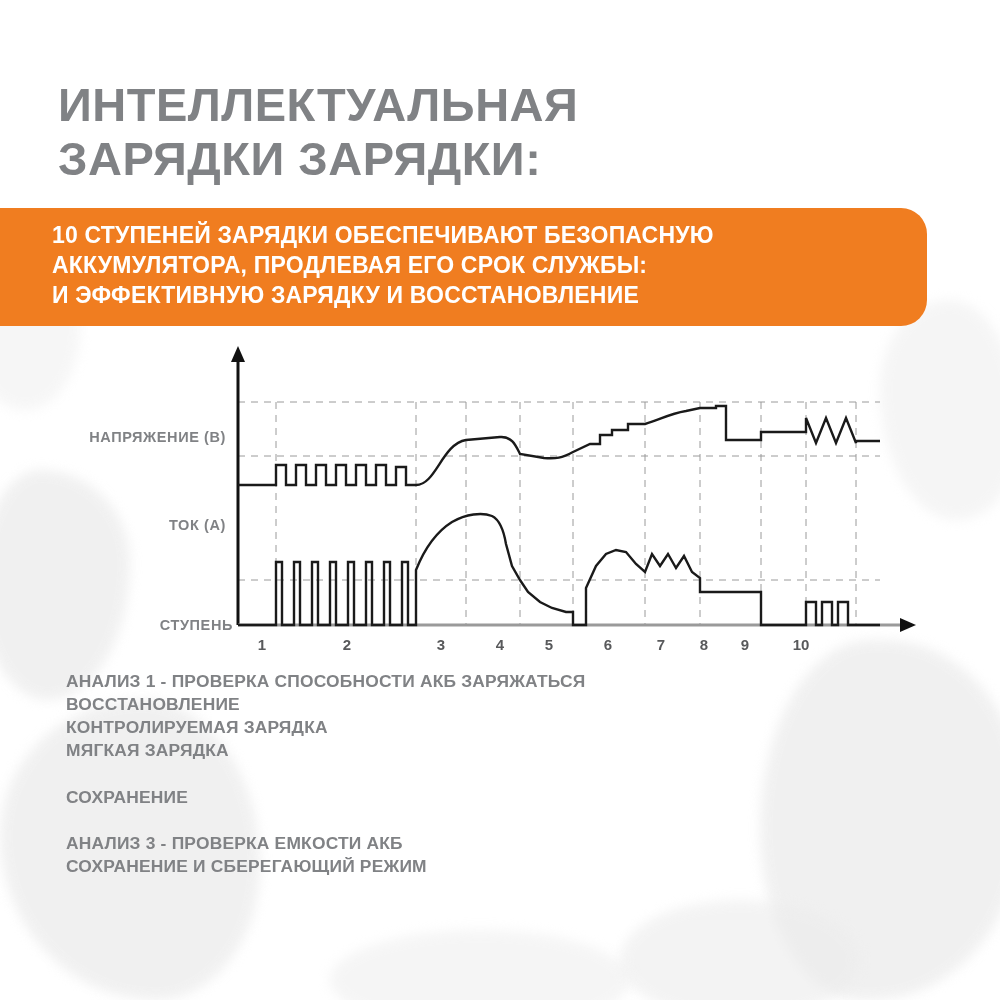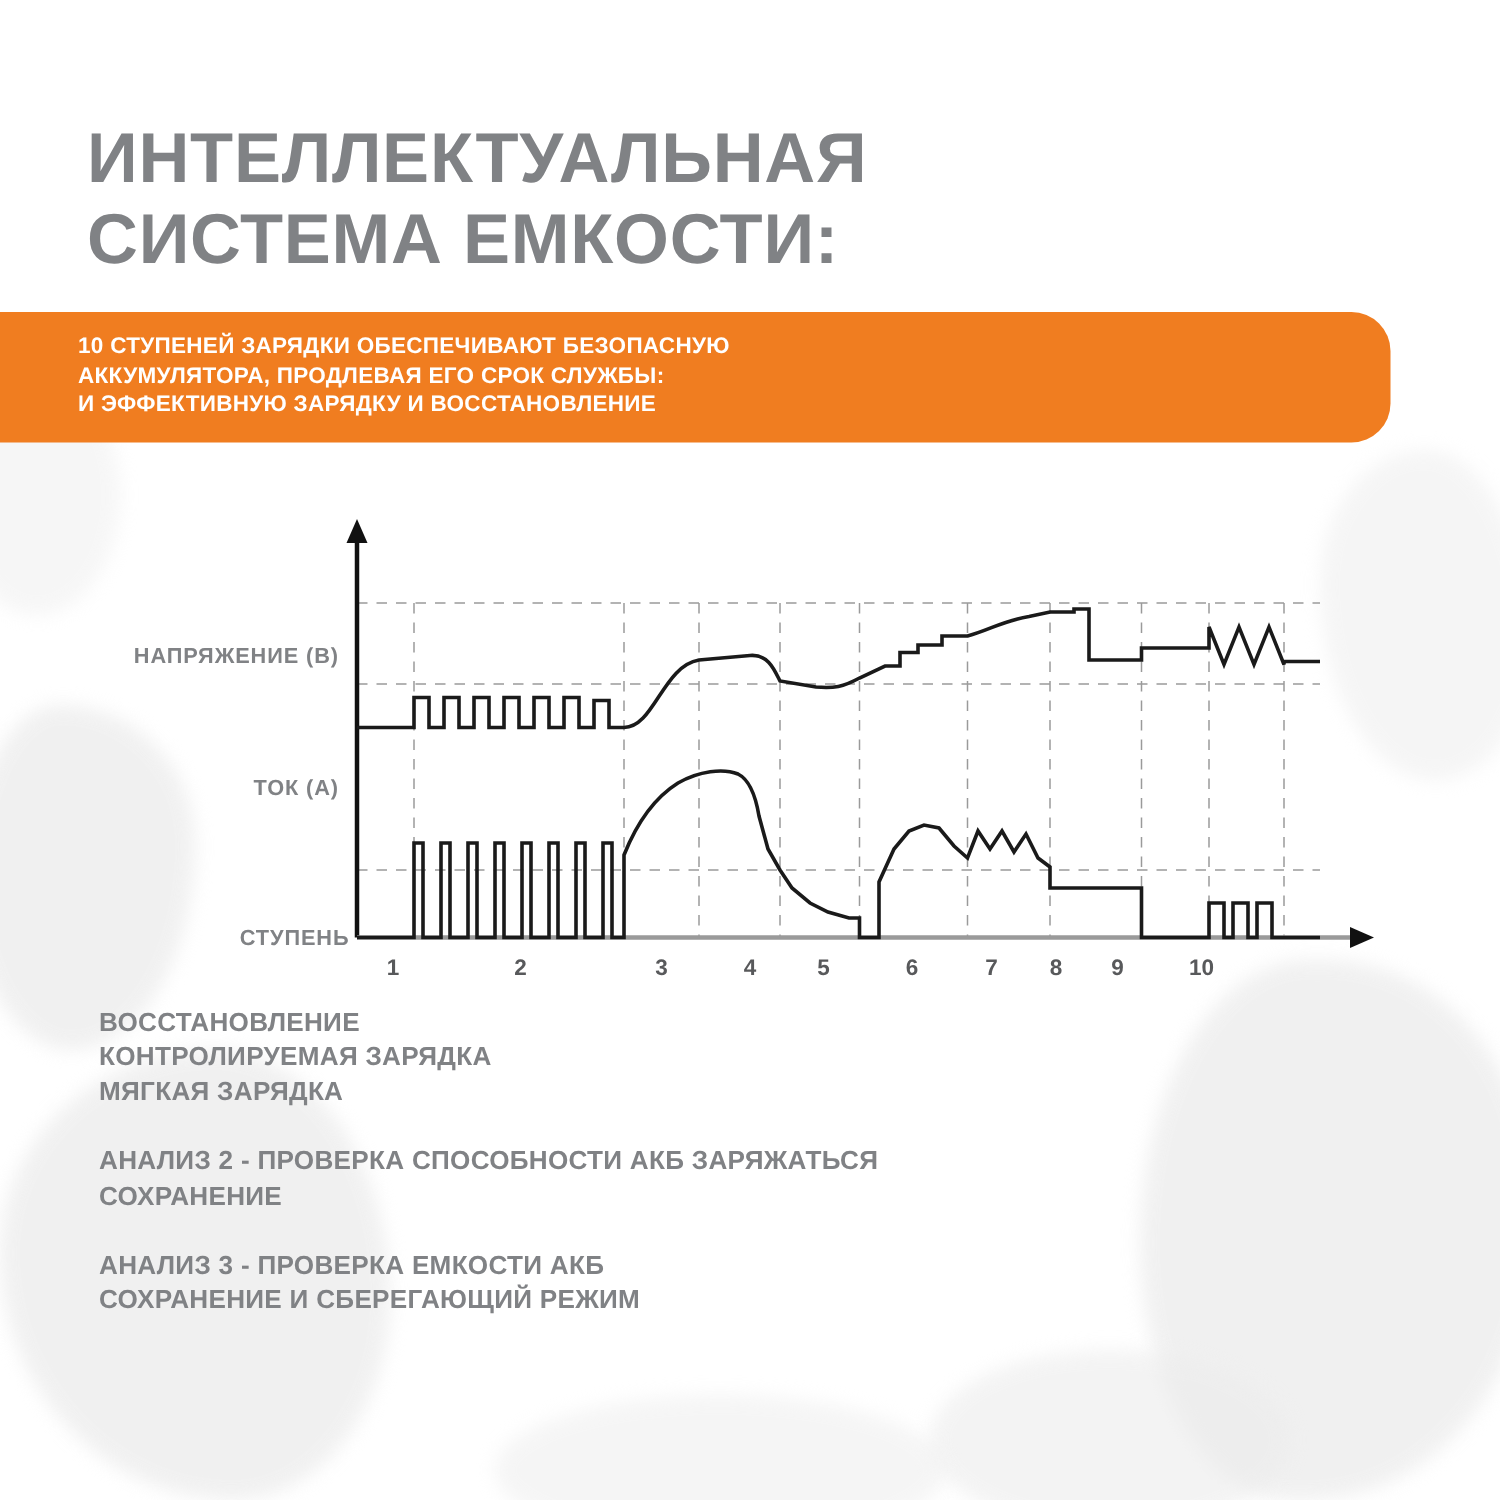--- a/index.html
+++ b/index.html
@@ -69,21 +69,21 @@
     position: absolute;
     left: 0;
     top: 168px;
     width: 927px;
     padding: 13px 40px 15px 52px;
     box-sizing: border-box;
     background: #f07d20;
     border-top-right-radius: 26px;
     border-bottom-right-radius: 26px;
     color: #ffffff;
-    font-size: 15px;
+    font-size: 23px;
     font-weight: bold;
     line-height: 1.3;
     letter-spacing: .2px;
   }
   .banner div { white-space: nowrap; }
 
   
   .chart-wrap {
     position: absolute;
     left: 0;
@@ -119,21 +119,21 @@
   <div class="blotch b4"></div>
   <div class="blotch b5"></div>
   <div class="blotch b6"></div>
   <div class="blotch b7"></div>
 </div>
 
 <div class="page">
 
   <div class="heading">
     <div>ИНТЕЛЛЕКТУАЛЬНАЯ</div>
-    <div>СИСТЕМА ЕМКОСТИ:</div>
+    <div>ЗАРЯДКИ ЗАРЯДКИ:</div>
   </div>
 
   <div class="banner">
     <div>10 СТУПЕНЕЙ ЗАРЯДКИ ОБЕСПЕЧИВАЮТ БЕЗОПАСНУЮ</div>
     <div>АККУМУЛЯТОРА, ПРОДЛЕВАЯ ЕГО СРОК СЛУЖБЫ:</div>
     <div>И ЭФФЕКТИВНУЮ ЗАРЯДКУ И ВОССТАНОВЛЕНИЕ</div>
   </div>
 
   <div class="chart-wrap">
     <svg class="chart-svg" width="1000" height="320" viewBox="0 0 1000 320">
@@ -233,27 +233,27 @@
         <text x="704" y="310">8</text>
         <text x="745" y="310">9</text>
         <text x="801" y="310">10</text>
       </g>
     </svg>
   </div>
 
   <div class="notes">
 
     <div class="note-group">
+      <div>АНАЛИЗ 1 - ПРОВЕРКА СПОСОБНОСТИ АКБ ЗАРЯЖАТЬСЯ</div>
       <div>ВОССТАНОВЛЕНИЕ</div>
       <div>КОНТРОЛИРУЕМАЯ ЗАРЯДКА</div>
       <div>МЯГКАЯ ЗАРЯДКА</div>
     </div>
 
     <div class="note-group">
-      <div>АНАЛИЗ 2 - ПРОВЕРКА СПОСОБНОСТИ АКБ ЗАРЯЖАТЬСЯ</div>
       <div>СОХРАНЕНИЕ</div>
     </div>
 
     <div class="note-group">
       <div>АНАЛИЗ 3 - ПРОВЕРКА ЕМКОСТИ АКБ</div>
       <div>СОХРАНЕНИЕ И СБЕРЕГАЮЩИЙ РЕЖИМ</div>
     </div>
 
   </div>
 </div>

